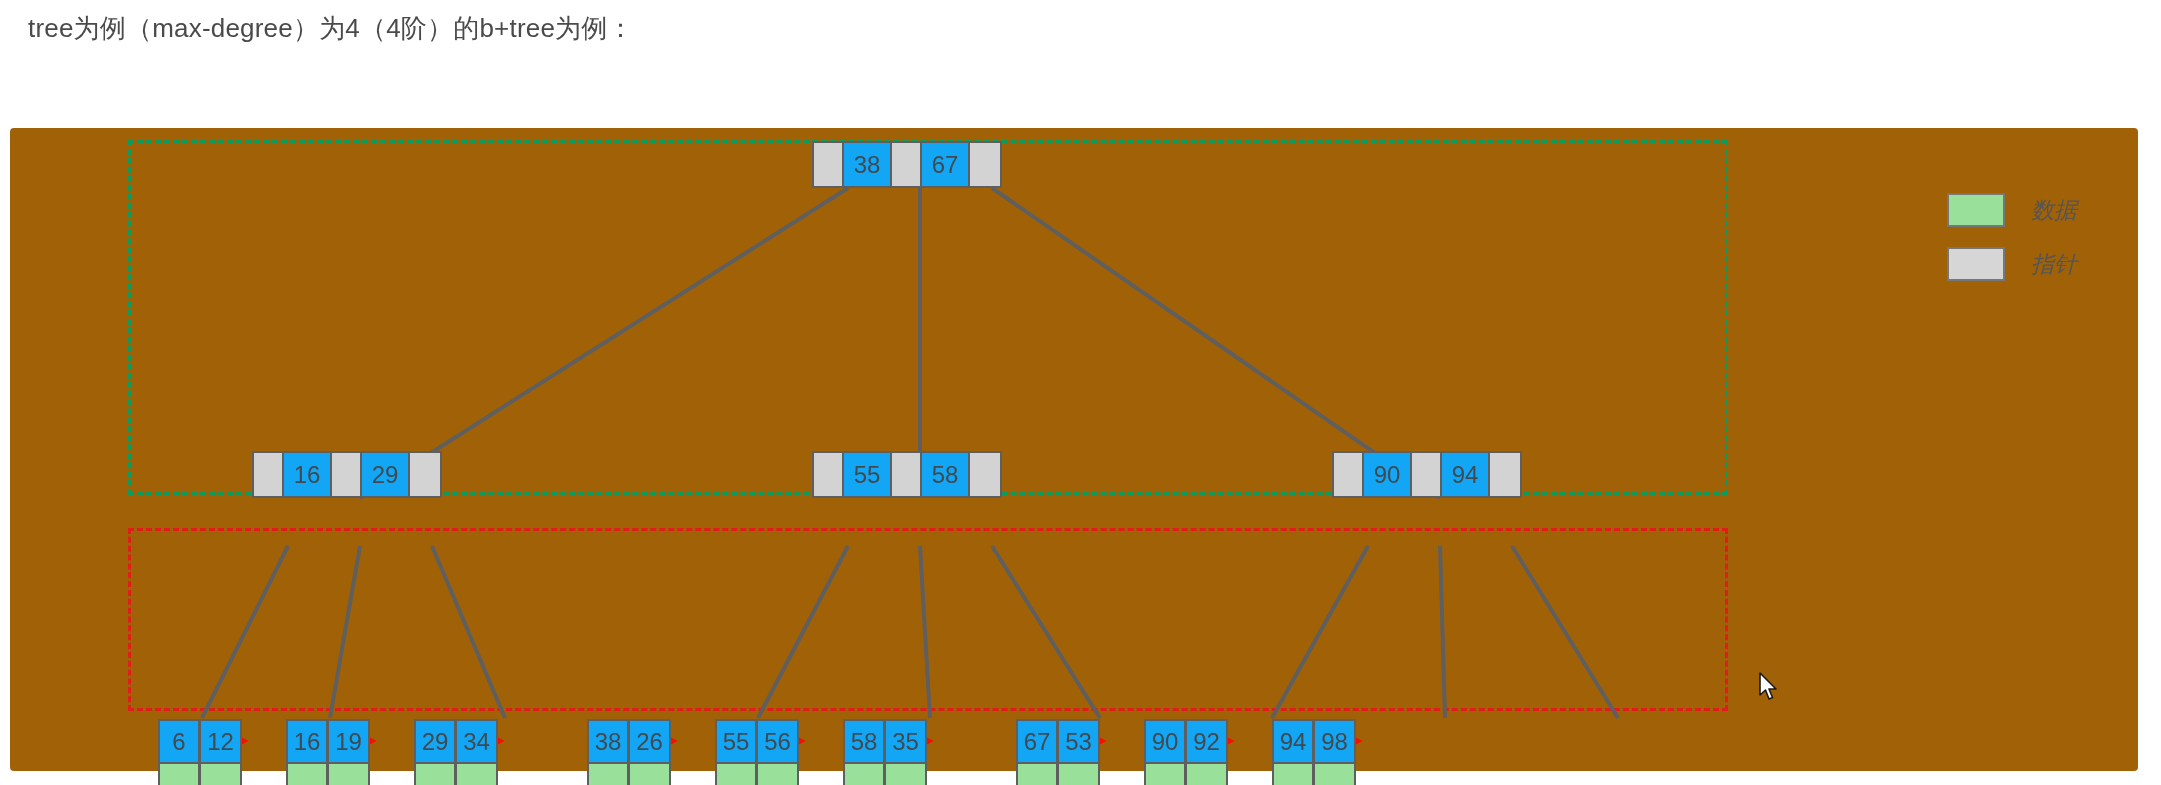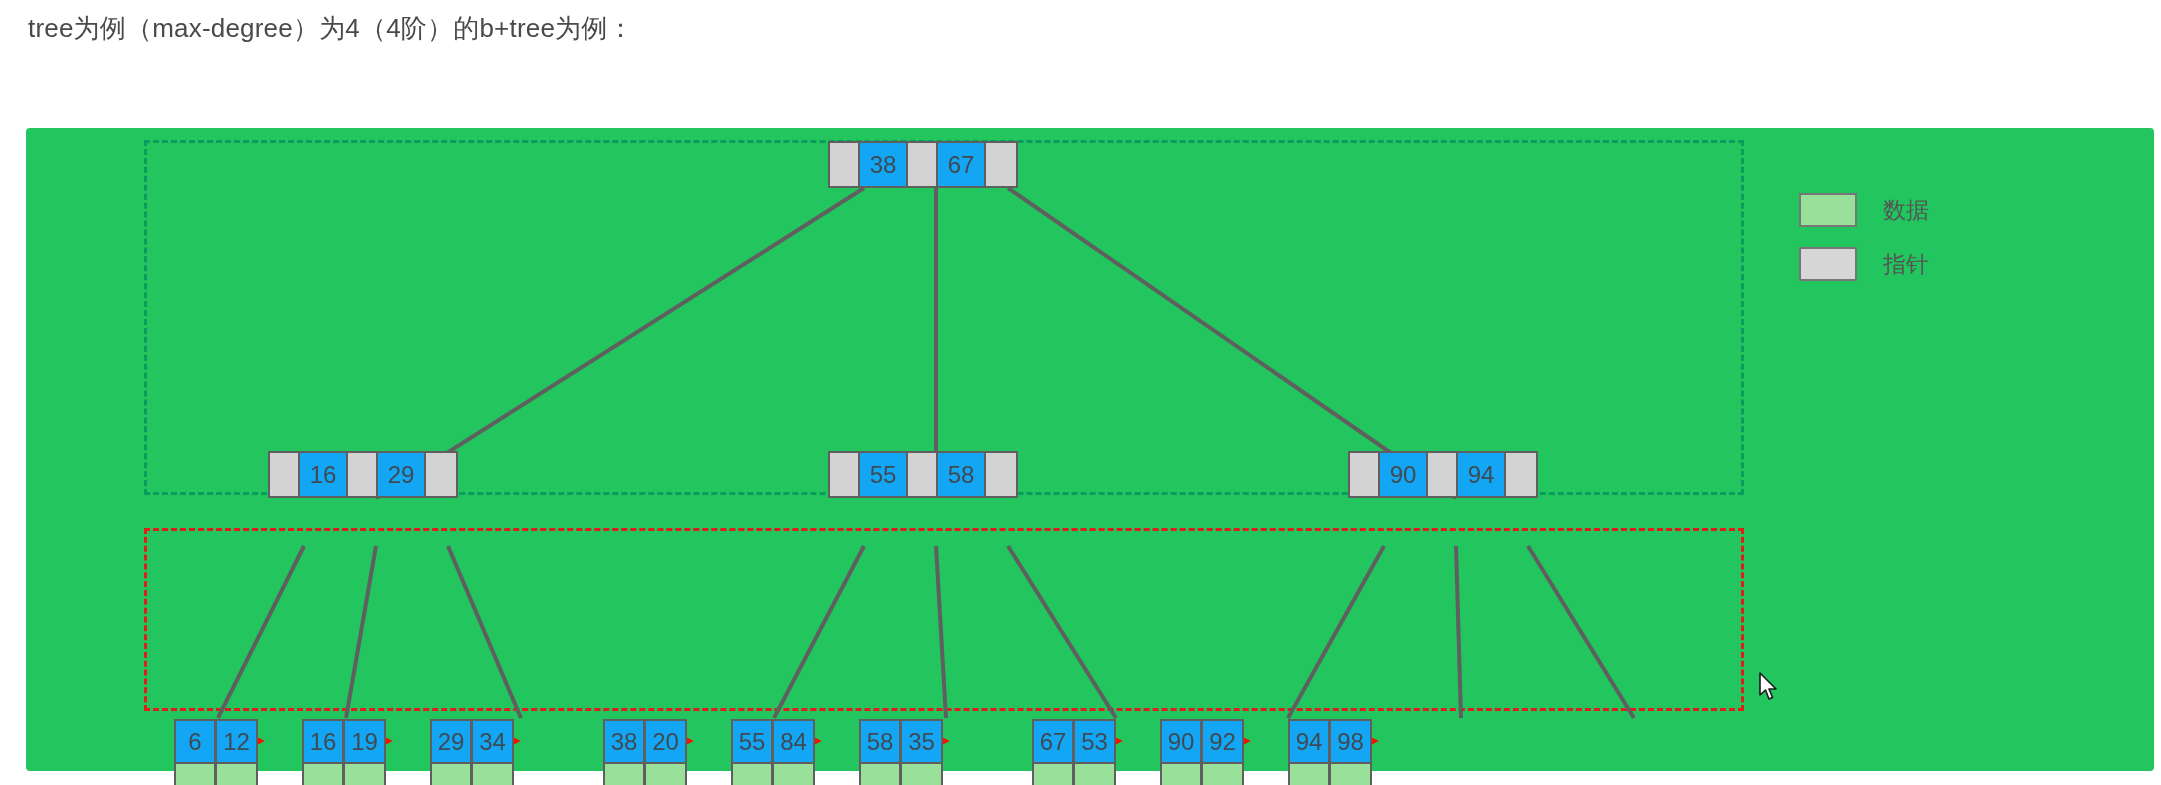--- a/index.html
+++ b/index.html
@@ -24,25 +24,25 @@
     font-size: 26px;
     line-height: 40px;
     color: #4a4a4a;
     white-space: nowrap;
     letter-spacing: 0.2px;
   }
 
   
   #panel {
     position: absolute;
-    left: 26px;
+    left: 10px;
     top: 128px;
     width: 2128px;
     height: 643px;
-    background: #22c55e;
+    background: #a16207;
     border-radius: 4px;
   }
 
   
   .dash-box {
     position: absolute;
     box-sizing: border-box;
     background: transparent;
   }
   #group-internal {
@@ -115,22 +115,23 @@
     border: 2px solid #5f5f5f;
   }
   .leaf .kcell { background: #13a6f5; border-bottom-width: 1px; }
   .leaf .kcell + .kcell { border-left-width: 1px; }
   .leaf .dcell { background: #99e09a; border-top-width: 1px; }
   .leaf .dcell + .dcell { border-left-width: 1px; }
 
   
   #legend {
     position: absolute;
-    left: 1799px;
+    left: 1947px;
     top: 190px;
+    font-style: italic;
   }
   .legend-row {
     display: flex;
     align-items: center;
     height: 40px;
     margin-bottom: 14px;
   }
   .legend-swatch {
     width: 58px;
     height: 34px;
@@ -266,32 +267,32 @@
       </div>
       <div class="row">
         <div class="dcell"></div>
         <div class="dcell"></div>
       </div>
     </div>
 
     <div class="leaf" style="left:577px; top:591px;">
       <div class="row">
         <div class="kcell">38</div>
-        <div class="kcell">20</div>
+        <div class="kcell">26</div>
       </div>
       <div class="row">
         <div class="dcell"></div>
         <div class="dcell"></div>
       </div>
     </div>
 
     <div class="leaf" style="left:705px; top:591px;">
       <div class="row">
         <div class="kcell">55</div>
-        <div class="kcell">84</div>
+        <div class="kcell">56</div>
       </div>
       <div class="row">
         <div class="dcell"></div>
         <div class="dcell"></div>
       </div>
     </div>
 
     <div class="leaf" style="left:833px; top:591px;">
       <div class="row">
         <div class="kcell">58</div>

